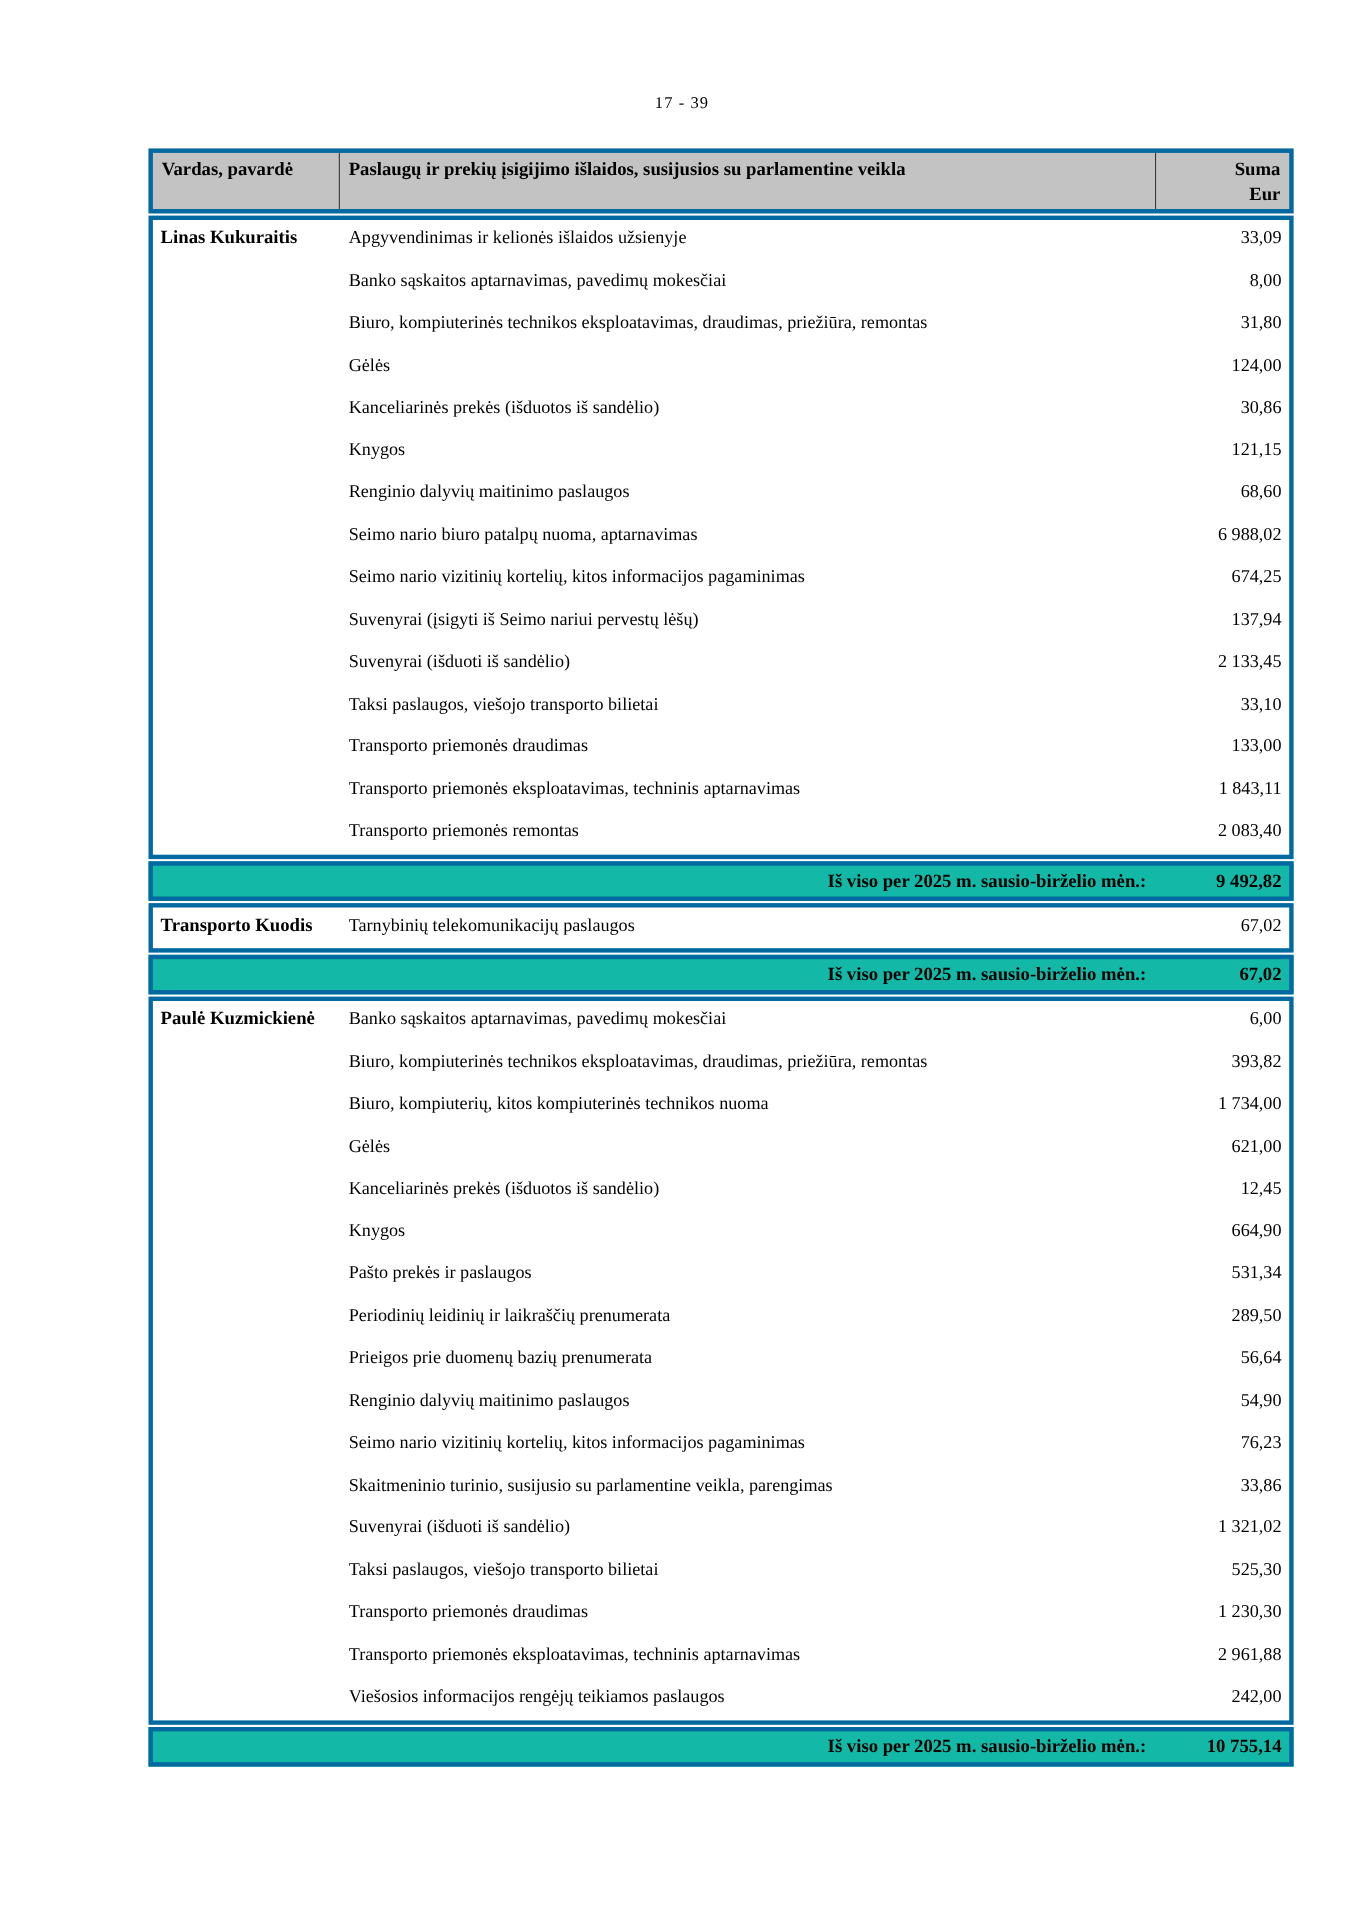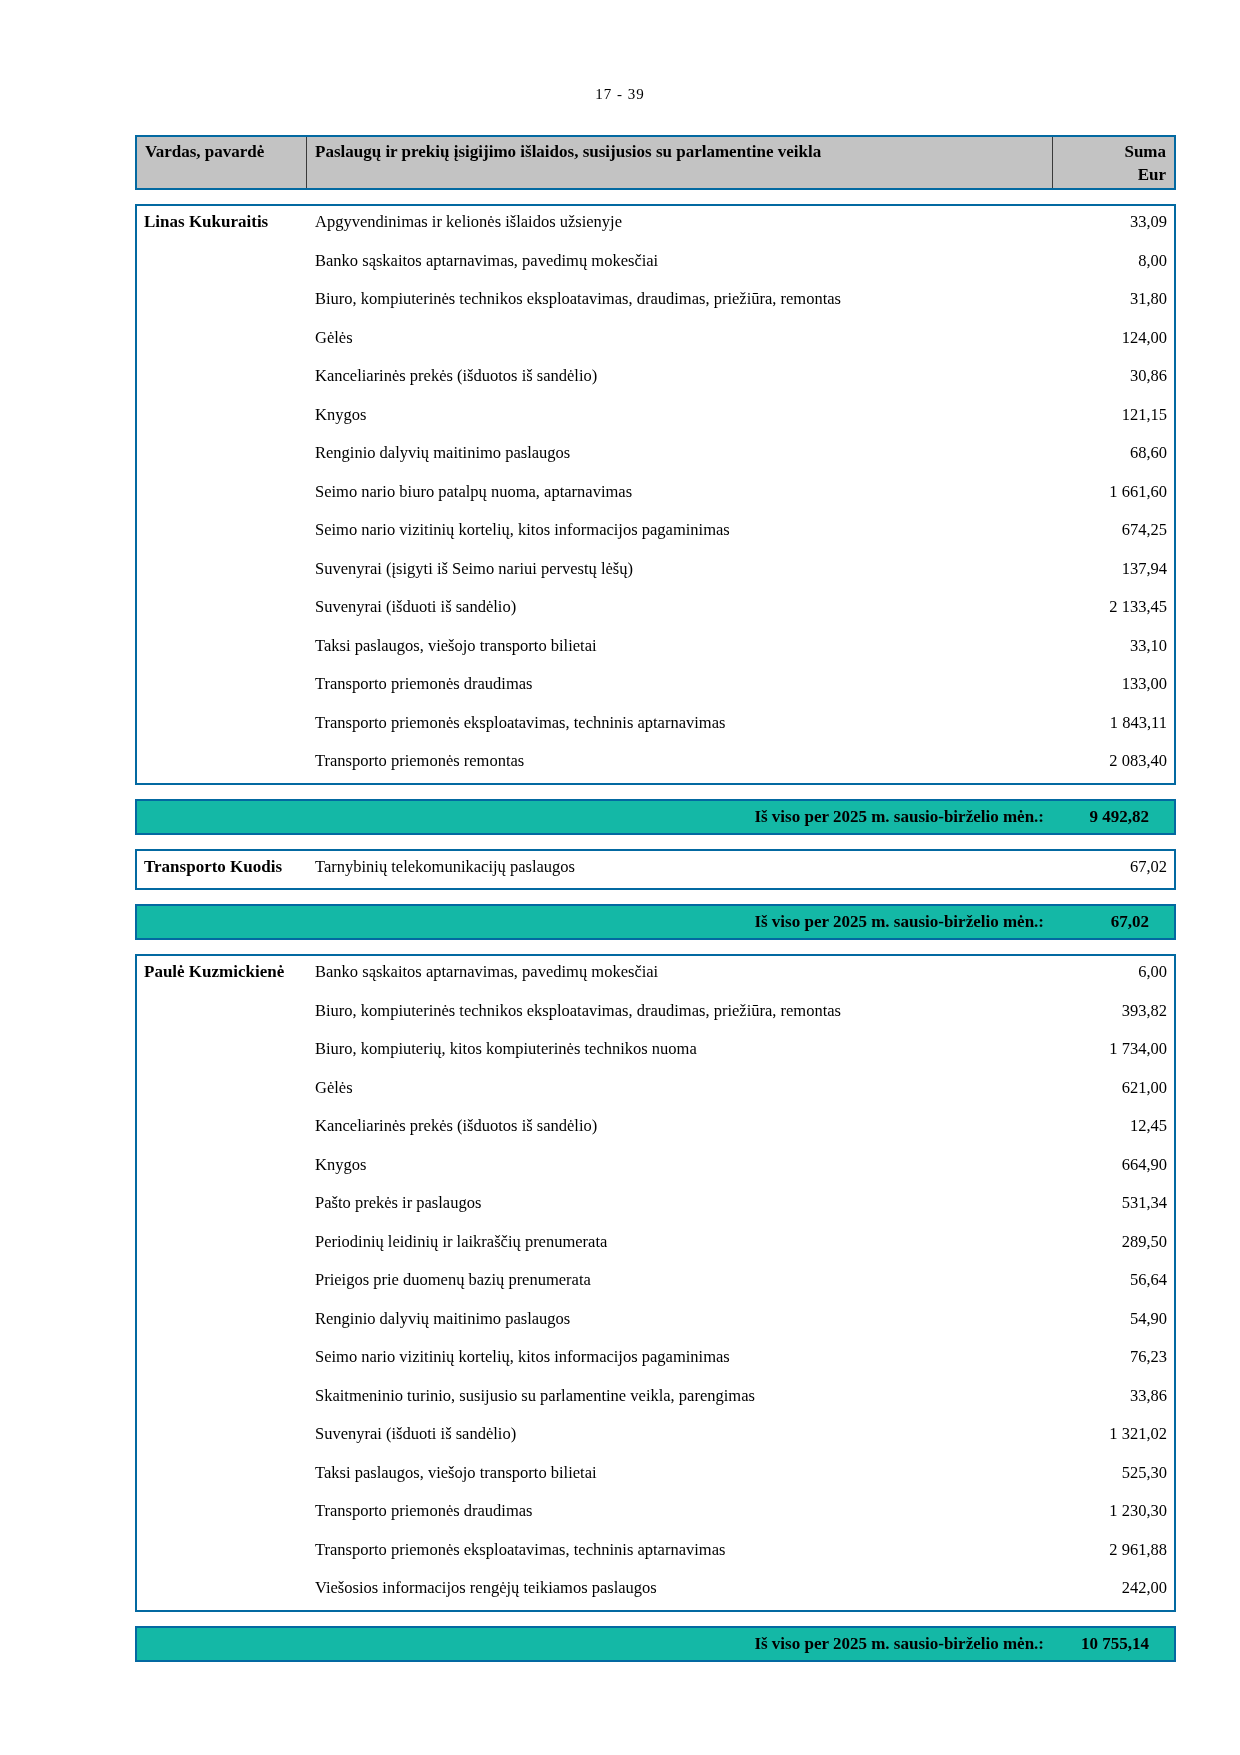--- a/index.html
+++ b/index.html
@@ -9,23 +9,23 @@
     position:relative;
   }
   .page-number{
     position:absolute;top:86px;left:0;width:100%;
     text-align:center;font-size:15px;letter-spacing:1px;
   }
   .doc-table{
     position:absolute;top:135px;left:135px;width:1041px;
   }
   .box{
-    border:2px solid #0369a1;
+    border:4px solid #0369a1;
     box-sizing:border-box;
-    margin-bottom:14px;
+    margin-bottom:2px;
     background:#fff;
   }
   .header-row{
     display:flex;
     background:#c3c3c3;
     min-height:50px;
   }
   .h-cell{
     font-weight:bold;font-size:17px;line-height:23px;
     padding:3px 8px 2px 8px;box-sizing:border-box;
@@ -43,21 +43,21 @@
   .row{display:flex;line-height:27.5px;font-size:16.5px;}
   .desc{flex:1;padding-right:4px;}
   .amt{width:125px;text-align:right;padding-right:7px;box-sizing:border-box;}
   .total-row{
     display:flex;align-items:center;
     background:#14b8a6;
     min-height:36px;
     font-weight:bold;font-size:17px;
   }
   .total-label{flex:1;text-align:right;}
-  .total-amt{width:130px;text-align:right;padding-right:25px;box-sizing:border-box;}
+  .total-amt{width:130px;text-align:right;padding-right:7px;box-sizing:border-box;}
 </style>
 </head>
 <body>
 
 <div class="page-number">17 - 39</div>
 
 <div class="doc-table">
   <div class="box header-row">
     <div class="h-cell h-c1">Vardas, pavardė</div>
     <div class="h-cell h-c2">Paslaugų ir prekių įsigijimo išlaidos, susijusios su parlamentine veikla</div>
@@ -93,21 +93,21 @@
           <div class="row">
             <div class="desc">Knygos</div>
             <div class="amt">121,15</div>
           </div>
           <div class="row">
             <div class="desc">Renginio dalyvių maitinimo paslaugos</div>
             <div class="amt">68,60</div>
           </div>
           <div class="row">
             <div class="desc">Seimo nario biuro patalpų nuoma, aptarnavimas</div>
-            <div class="amt">1 661,60</div>
+            <div class="amt">6 988,02</div>
           </div>
           <div class="row">
             <div class="desc">Seimo nario vizitinių kortelių, kitos informacijos pagaminimas</div>
             <div class="amt">674,25</div>
           </div>
           <div class="row">
             <div class="desc">Suvenyrai (įsigyti iš Seimo nariui pervestų lėšų)</div>
             <div class="amt">137,94</div>
           </div>
           <div class="row">

